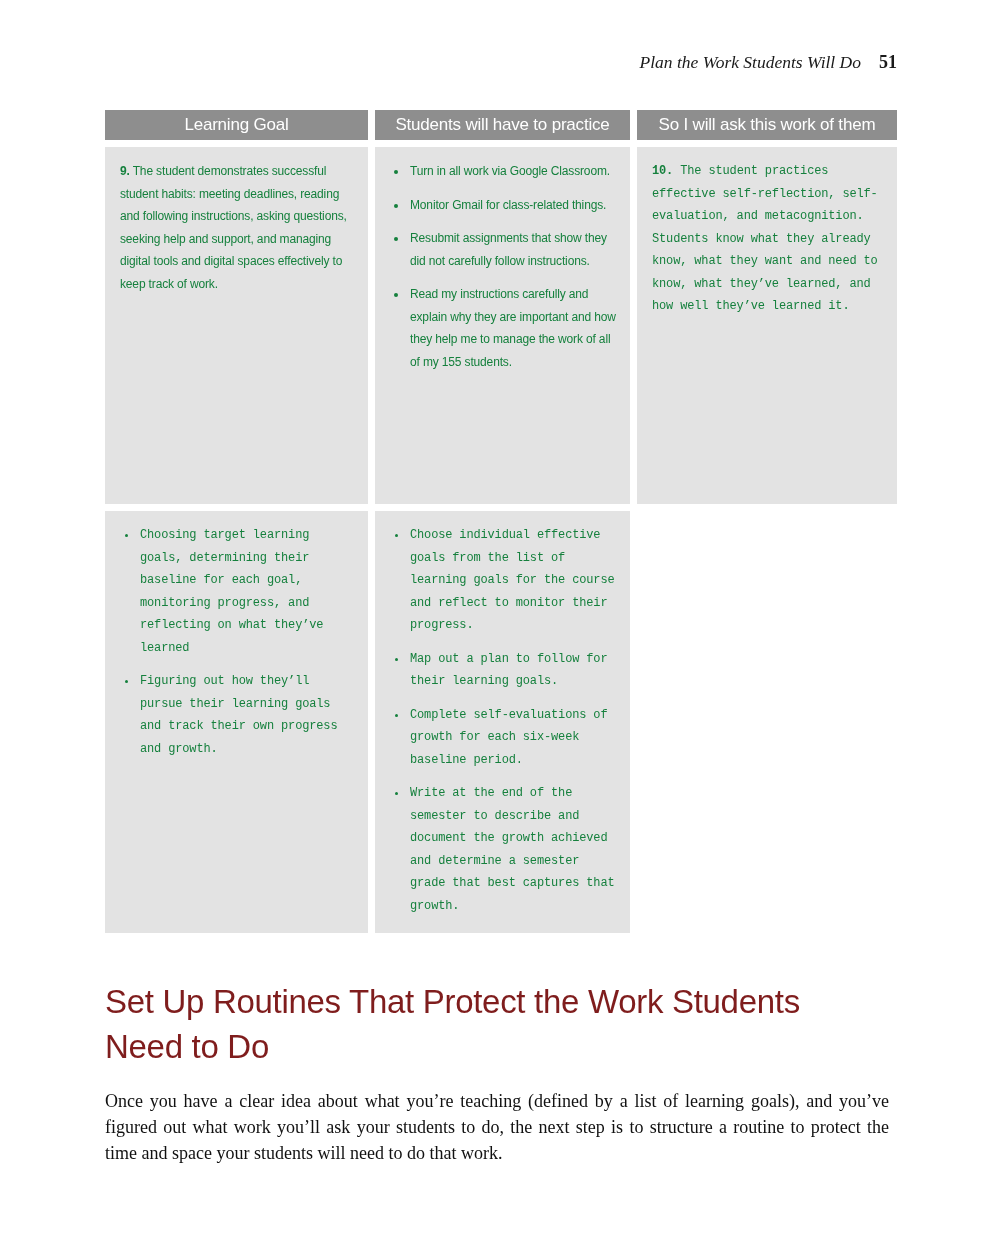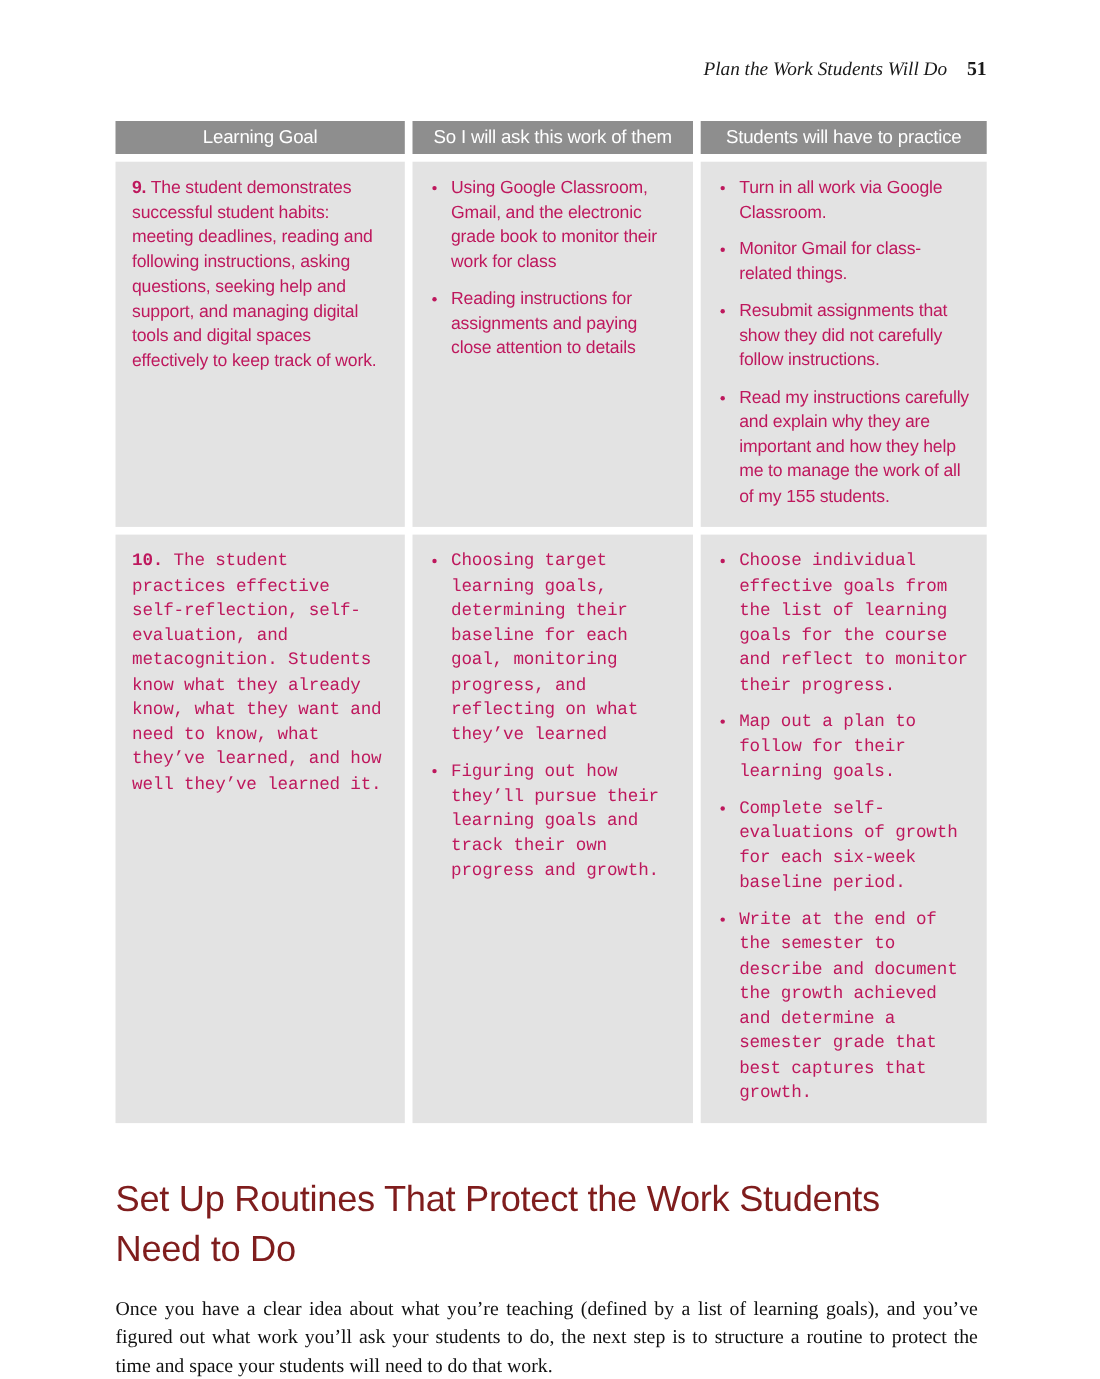--- a/index.html
+++ b/index.html
@@ -59,24 +59,24 @@
     display: flex;
     align-items: center;
     justify-content: center;
     font-size: 17px;
     letter-spacing: -0.2px;
     font-weight: 400;
   }
   .td {
     background: var(--cell-bg);
     padding: 13px 12px 16px 15px;
-    font-size: 16px;
+    font-size: 12px;
     line-height: 22.5px;
     letter-spacing: -0.15px;
-    color: #be185d;
+    color: #15803d;
     hyphens: auto;
     -webkit-hyphens: auto;
   }
   .td.row-9  { min-height: 304px; }
   .td.row-10 { min-height: 357px; font-family: Liberation Mono, monospace; }
   .goal-num { font-weight: 700; }
   .cell-list {
     list-style: disc outside;
     padding-left: 16px;
     margin-left: 2px;
@@ -109,31 +109,25 @@
 
 <div class="content">
 
   <div class="running-head">
     <span class="chapter-title">Plan the Work Students Will Do</span><span class="page-number">51</span>
   </div>
 
   <div class="goal-table">
 
     <div class="th">Learning Goal</div>
+    <div class="th">Students will have to practice</div>
     <div class="th">So I will ask this work of them</div>
-    <div class="th">Students will have to practice</div>
 
     <div class="td row-9">
       <p><span class="goal-num">9.</span> <span>The student demonstrates successful student habits: meeting deadlines, reading and following instructions, asking questions, seeking help and support, and managing digital tools and digital spaces effectively to keep track of work.</span></p>
-    </div>
-    <div class="td row-9">
-      <ul class="cell-list">
-        <li>Using Google Classroom, Gmail, and the electronic grade book to monitor their work for class</li>
-        <li>Reading instructions for assignments and paying close attention to details</li>
-      </ul>
     </div>
     <div class="td row-9">
       <ul class="cell-list">
         <li>Turn in all work via Google Classroom.</li>
         <li>Monitor Gmail for class-related things.</li>
         <li>Resubmit assignments that show they did not carefully follow instructions.</li>
         <li>Read my instructions carefully and explain why they are important and how they help me to manage the work of all of my 155 students.</li>
       </ul>
     </div>
 

